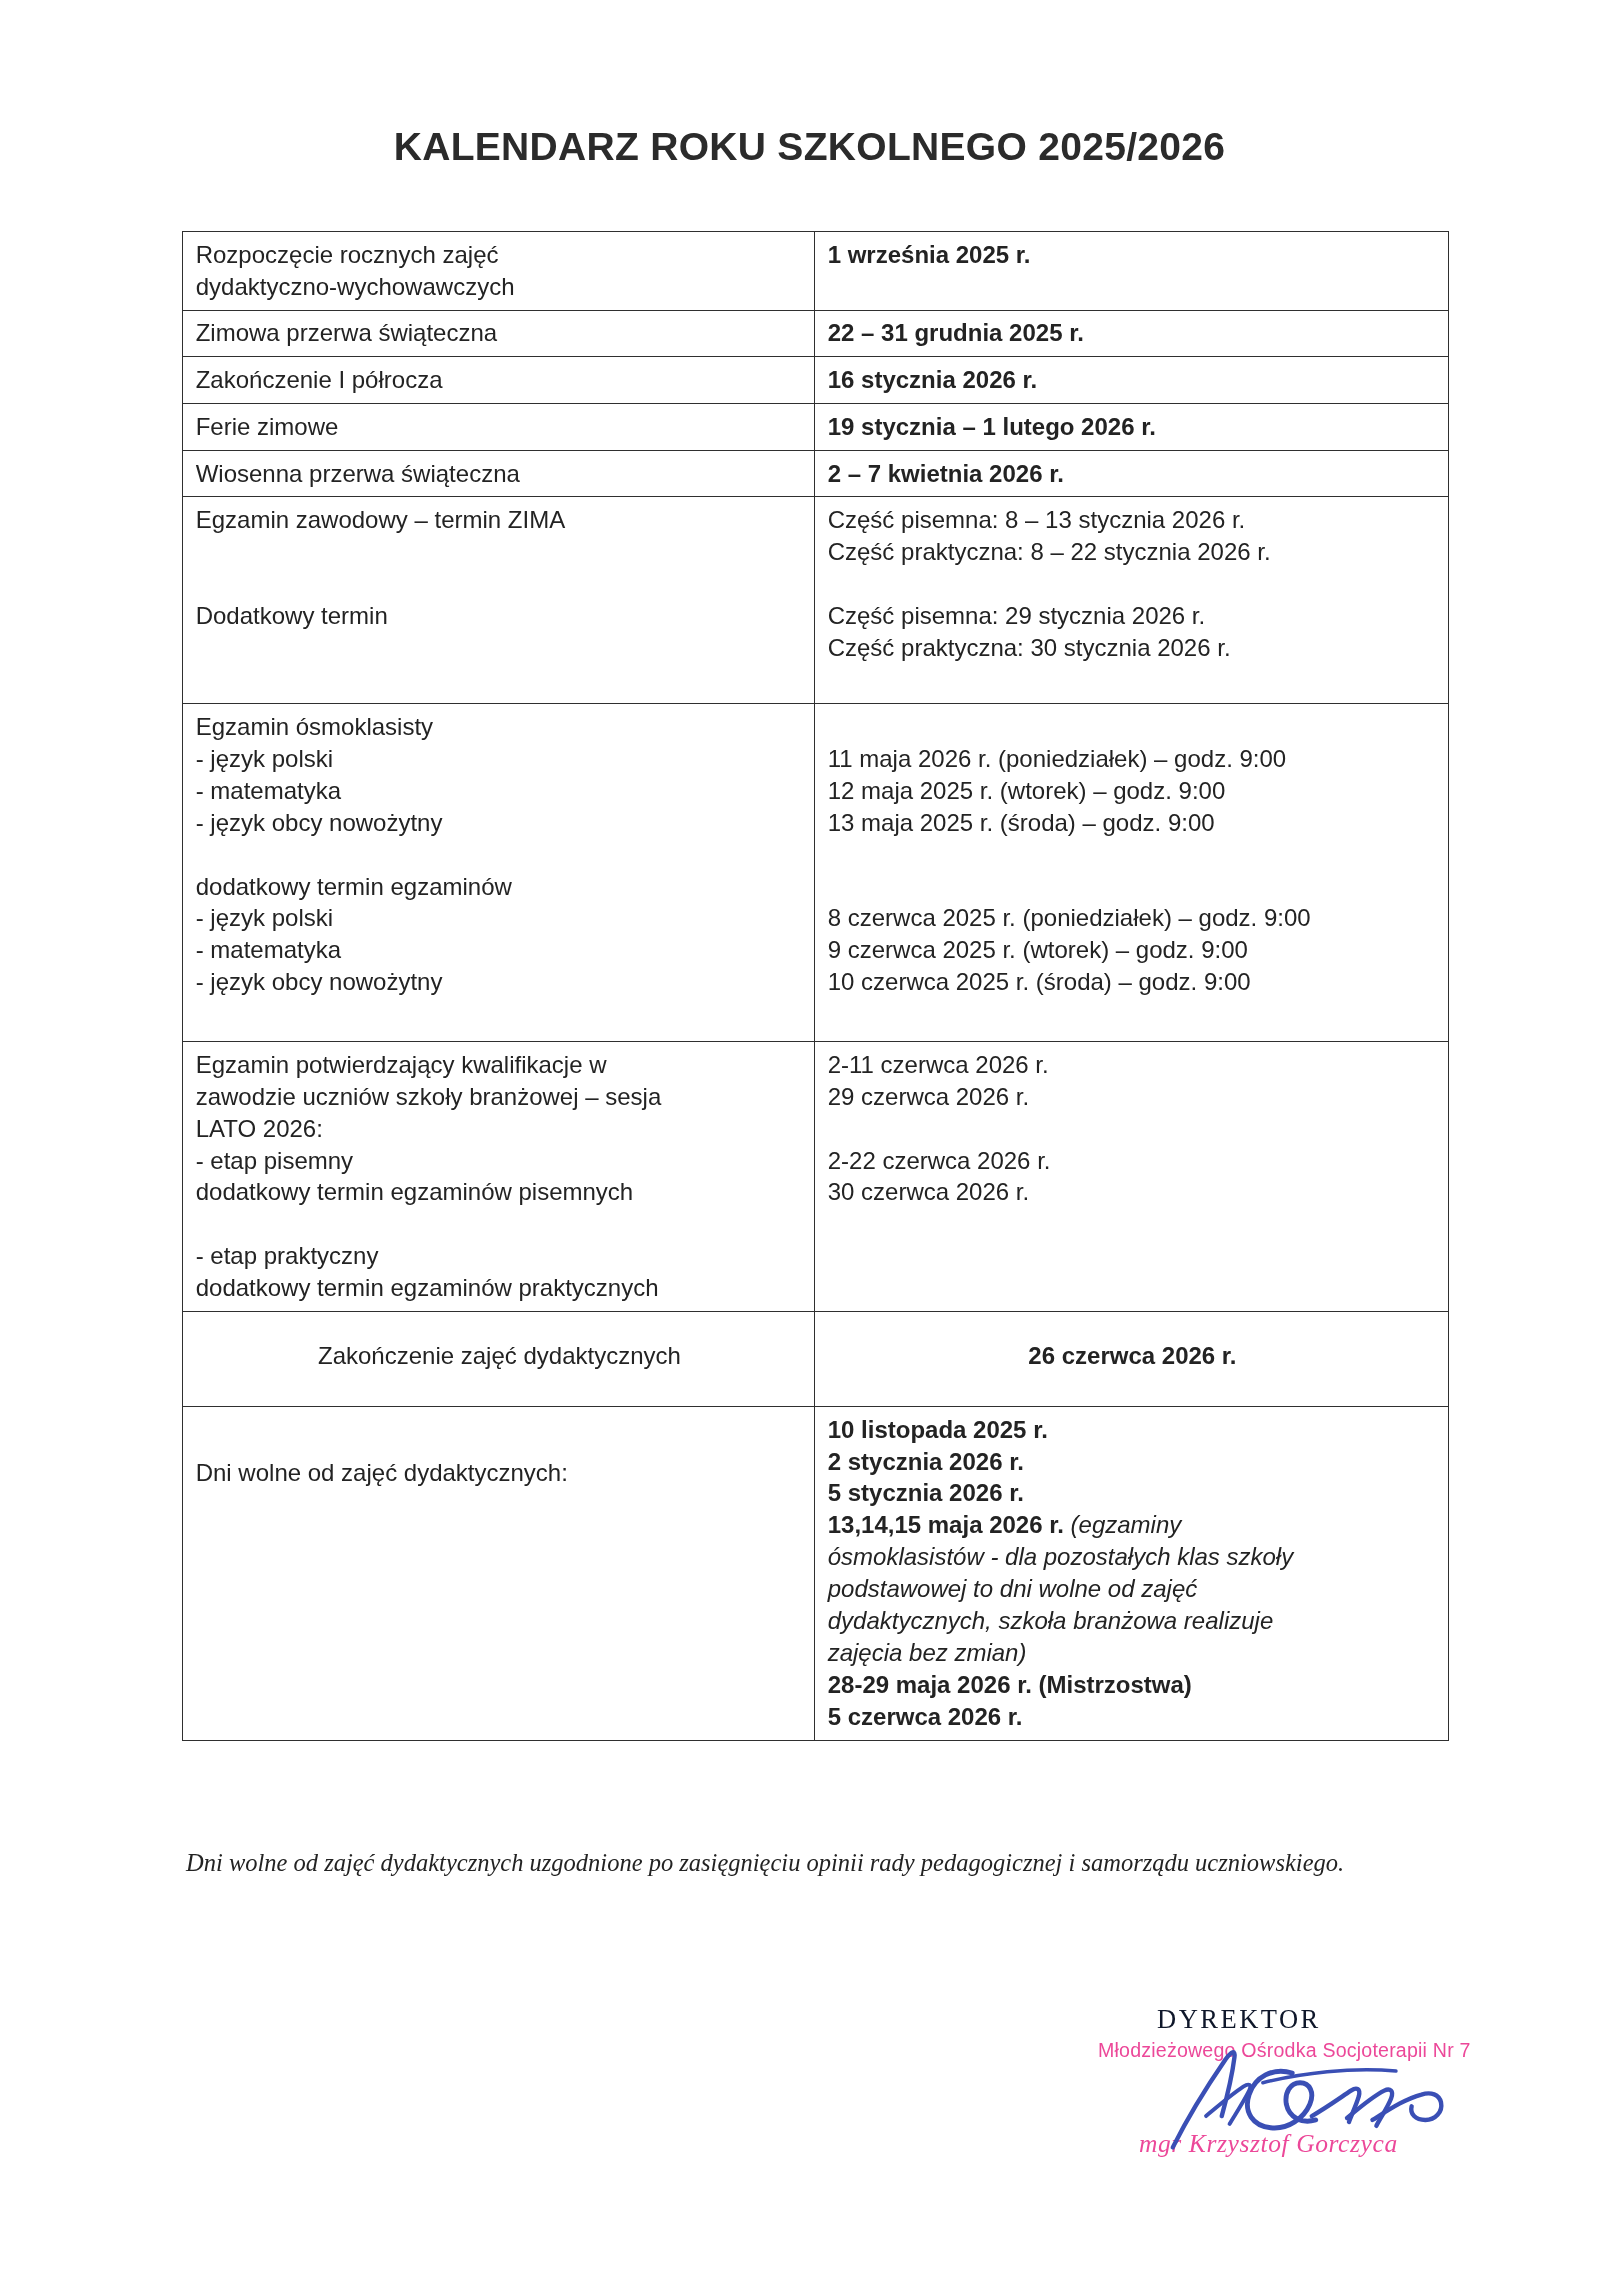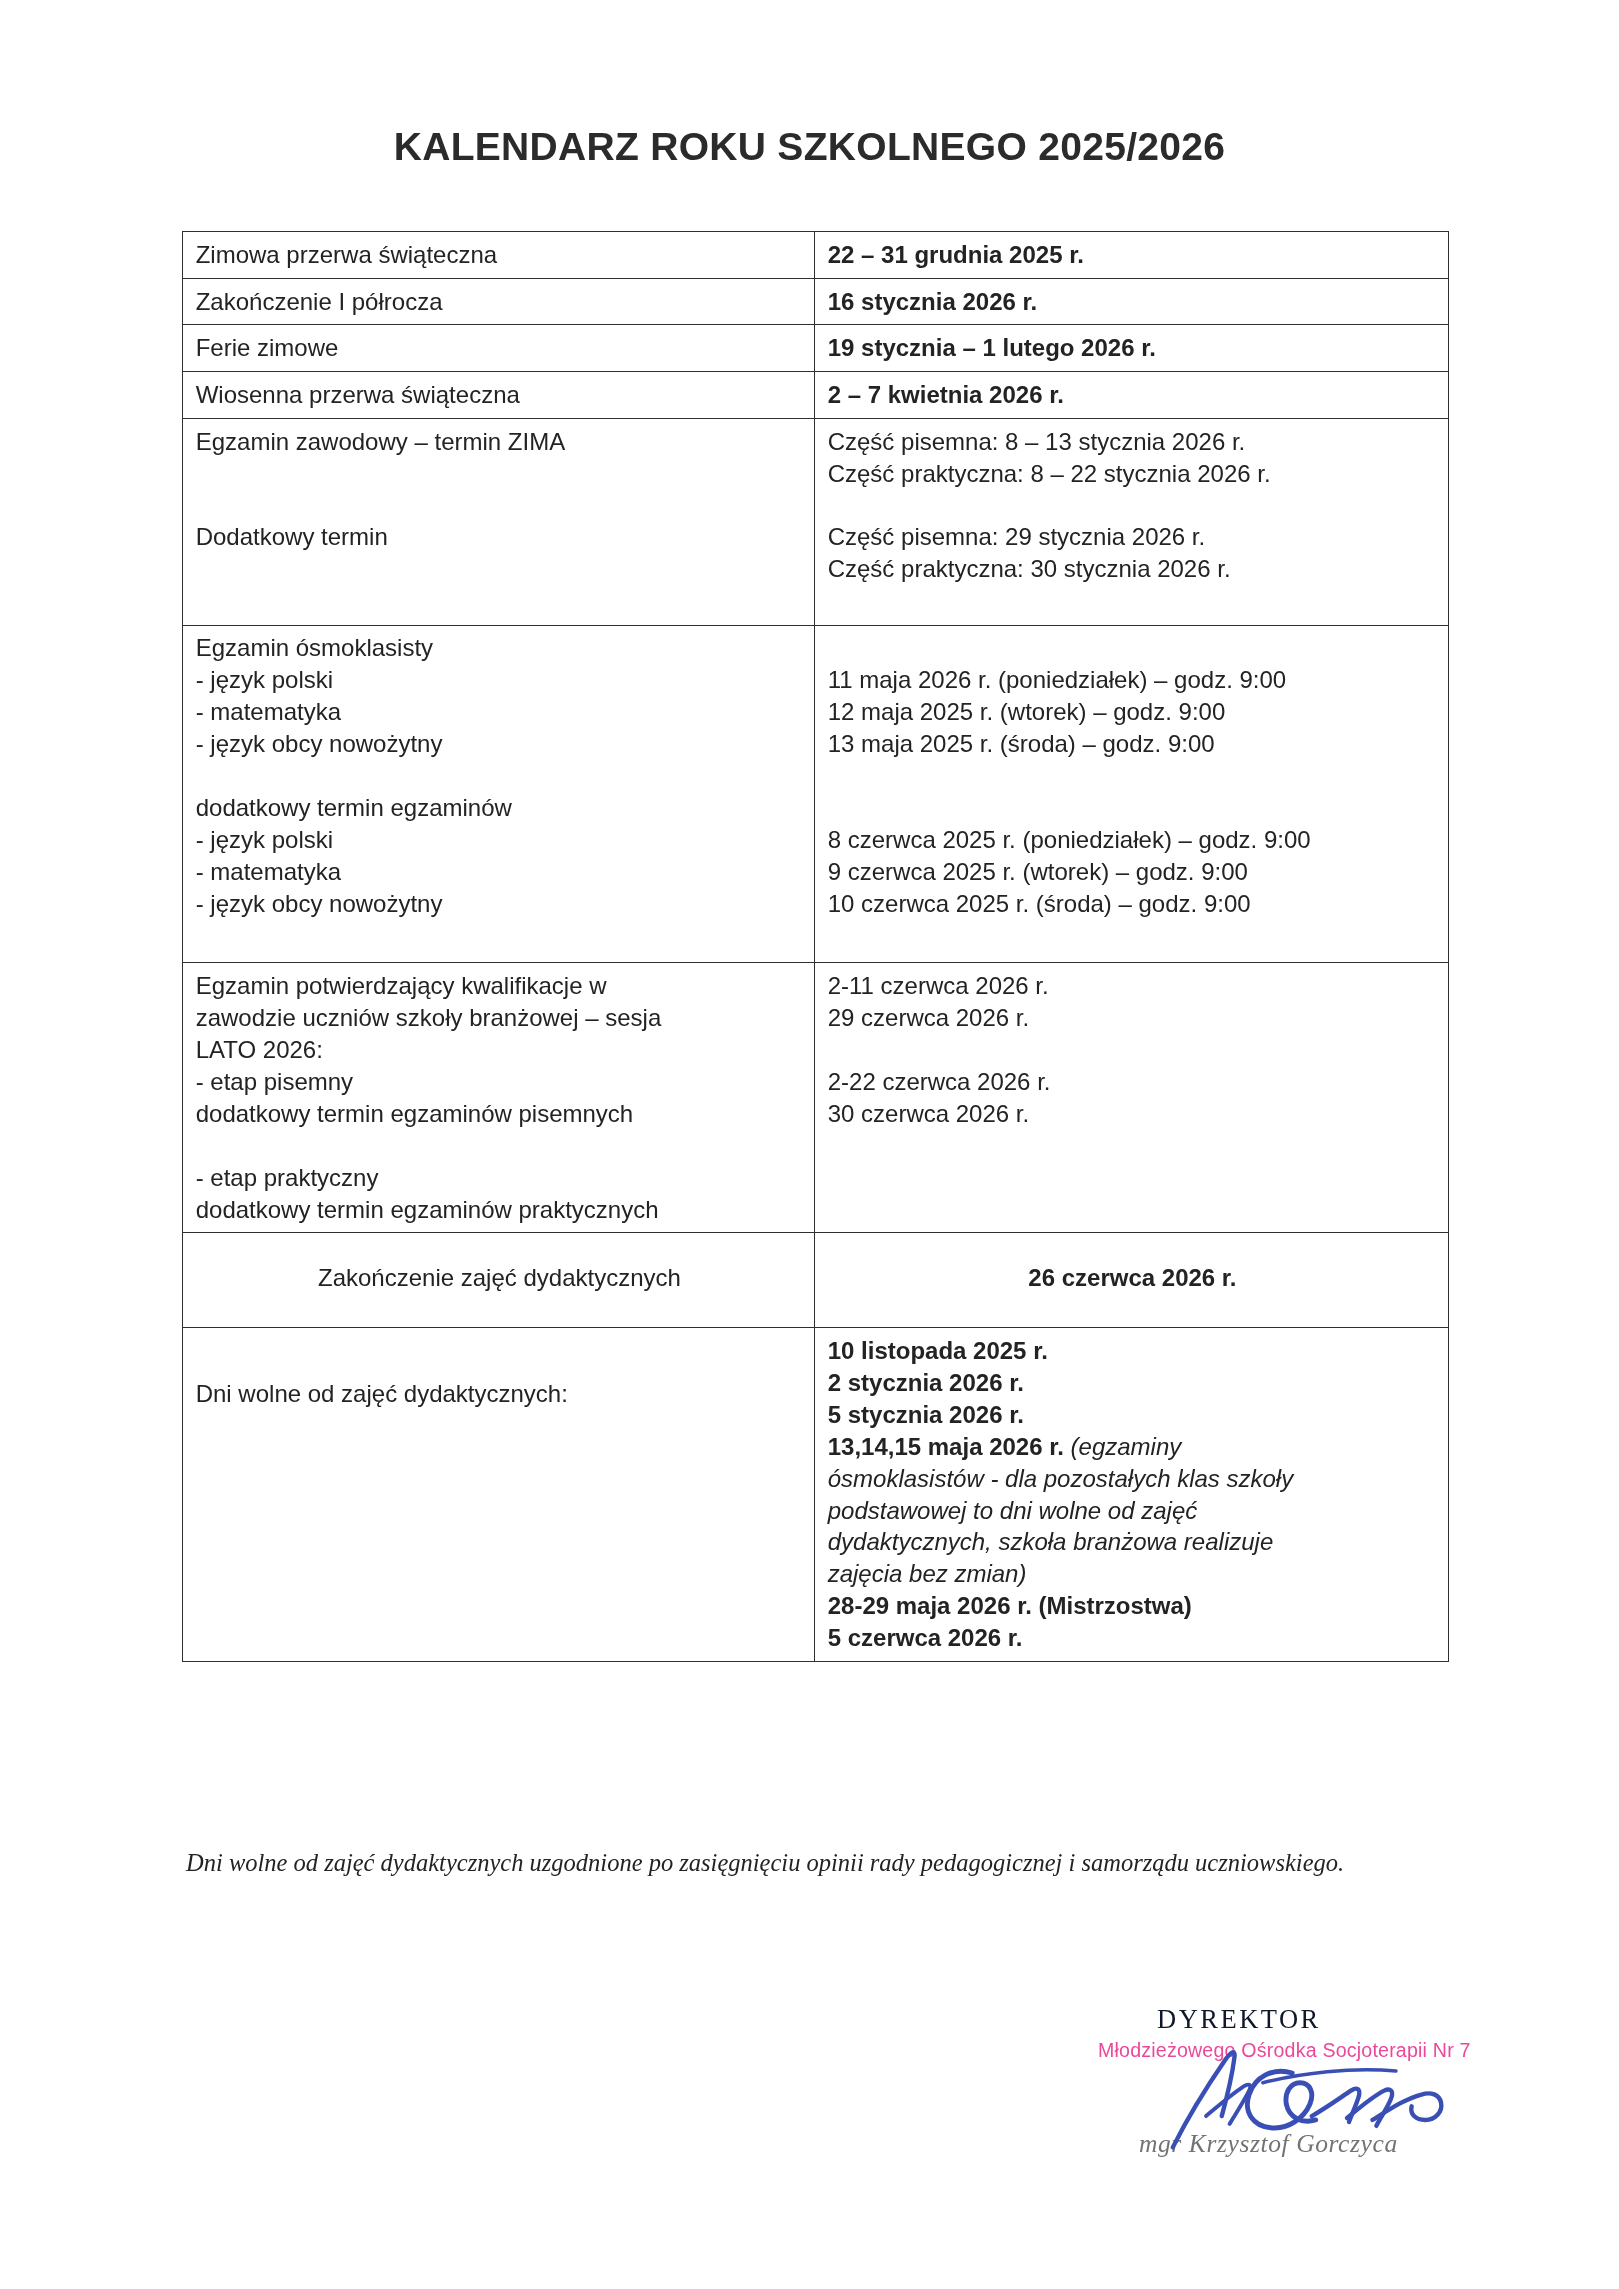--- a/index.html
+++ b/index.html
@@ -109,21 +109,21 @@
     color: #ec4899;
   }
   .stamp-line3 {
     position: absolute;
     left: 41px;
     top: 125px;
     font-family: "Liberation Serif", serif;
     font-style: italic;
     font-size: 25.5px;
     letter-spacing: 0.6px;
-    color: #737373;
+    color: #ec4899;
   }
   .signature-svg {
     position: absolute;
     left: 17.6px;
     top: 17.6px;
     width: 372px;
     height: 147px;
     pointer-events: none;
   }
 </style>
@@ -134,20 +134,27 @@
 
   <div class="doc-title">KALENDARZ ROKU SZKOLNEGO 2025/2026</div>
 
   <table class="calendar-table">
     <colgroup>
       <col class="col-label">
       <col class="col-value">
     </colgroup>
     <tbody>
 
+      <tr>
+        <td class="cell-label">
+          <div style="white-space: pre-line;">Rozpoczęcie rocznych zajęć
+dydaktyczno-wychowawczych</div>
+        </td>
+        <td class="cell-value bold val-top-pad">1 września 2025 r.</td>
+      </tr>
 
       <tr>
         <td class="cell-label">Zimowa przerwa świąteczna</td>
         <td class="cell-value bold">22 – 31 grudnia 2025 r.</td>
       </tr>
 
       <tr>
         <td class="cell-label">Zakończenie I półrocza</td>
         <td class="cell-value bold">16 stycznia 2026 r.</td>
       </tr>

